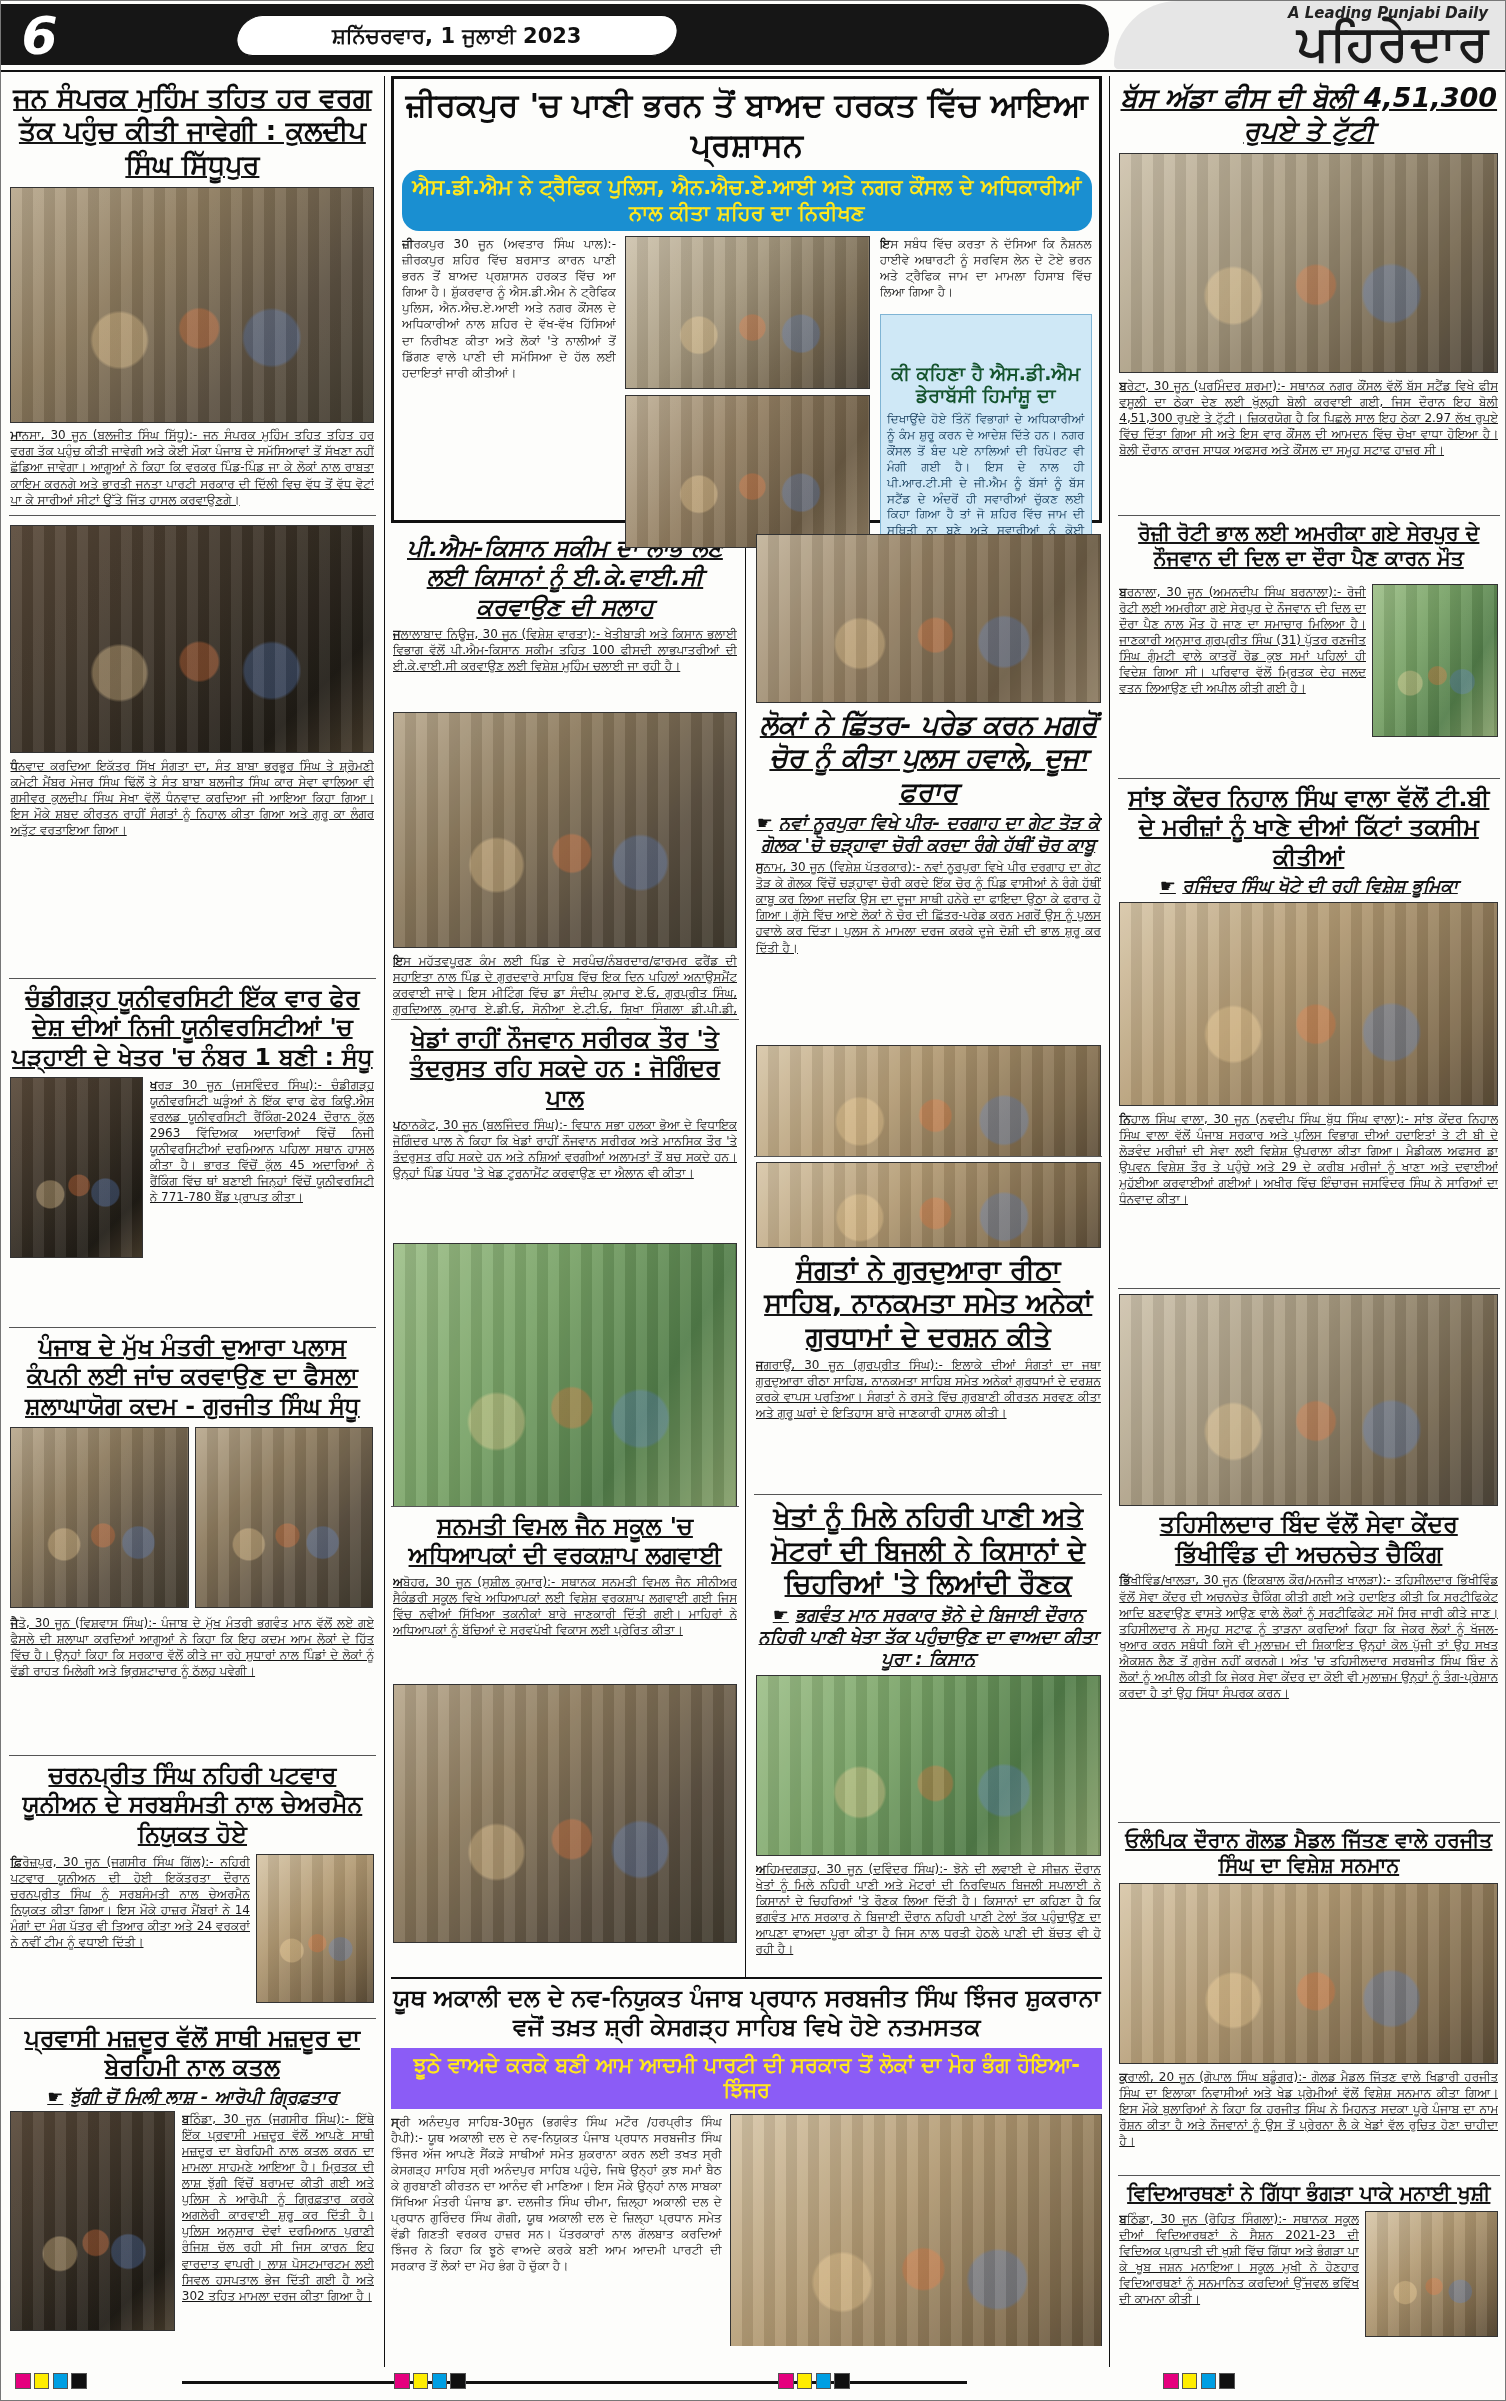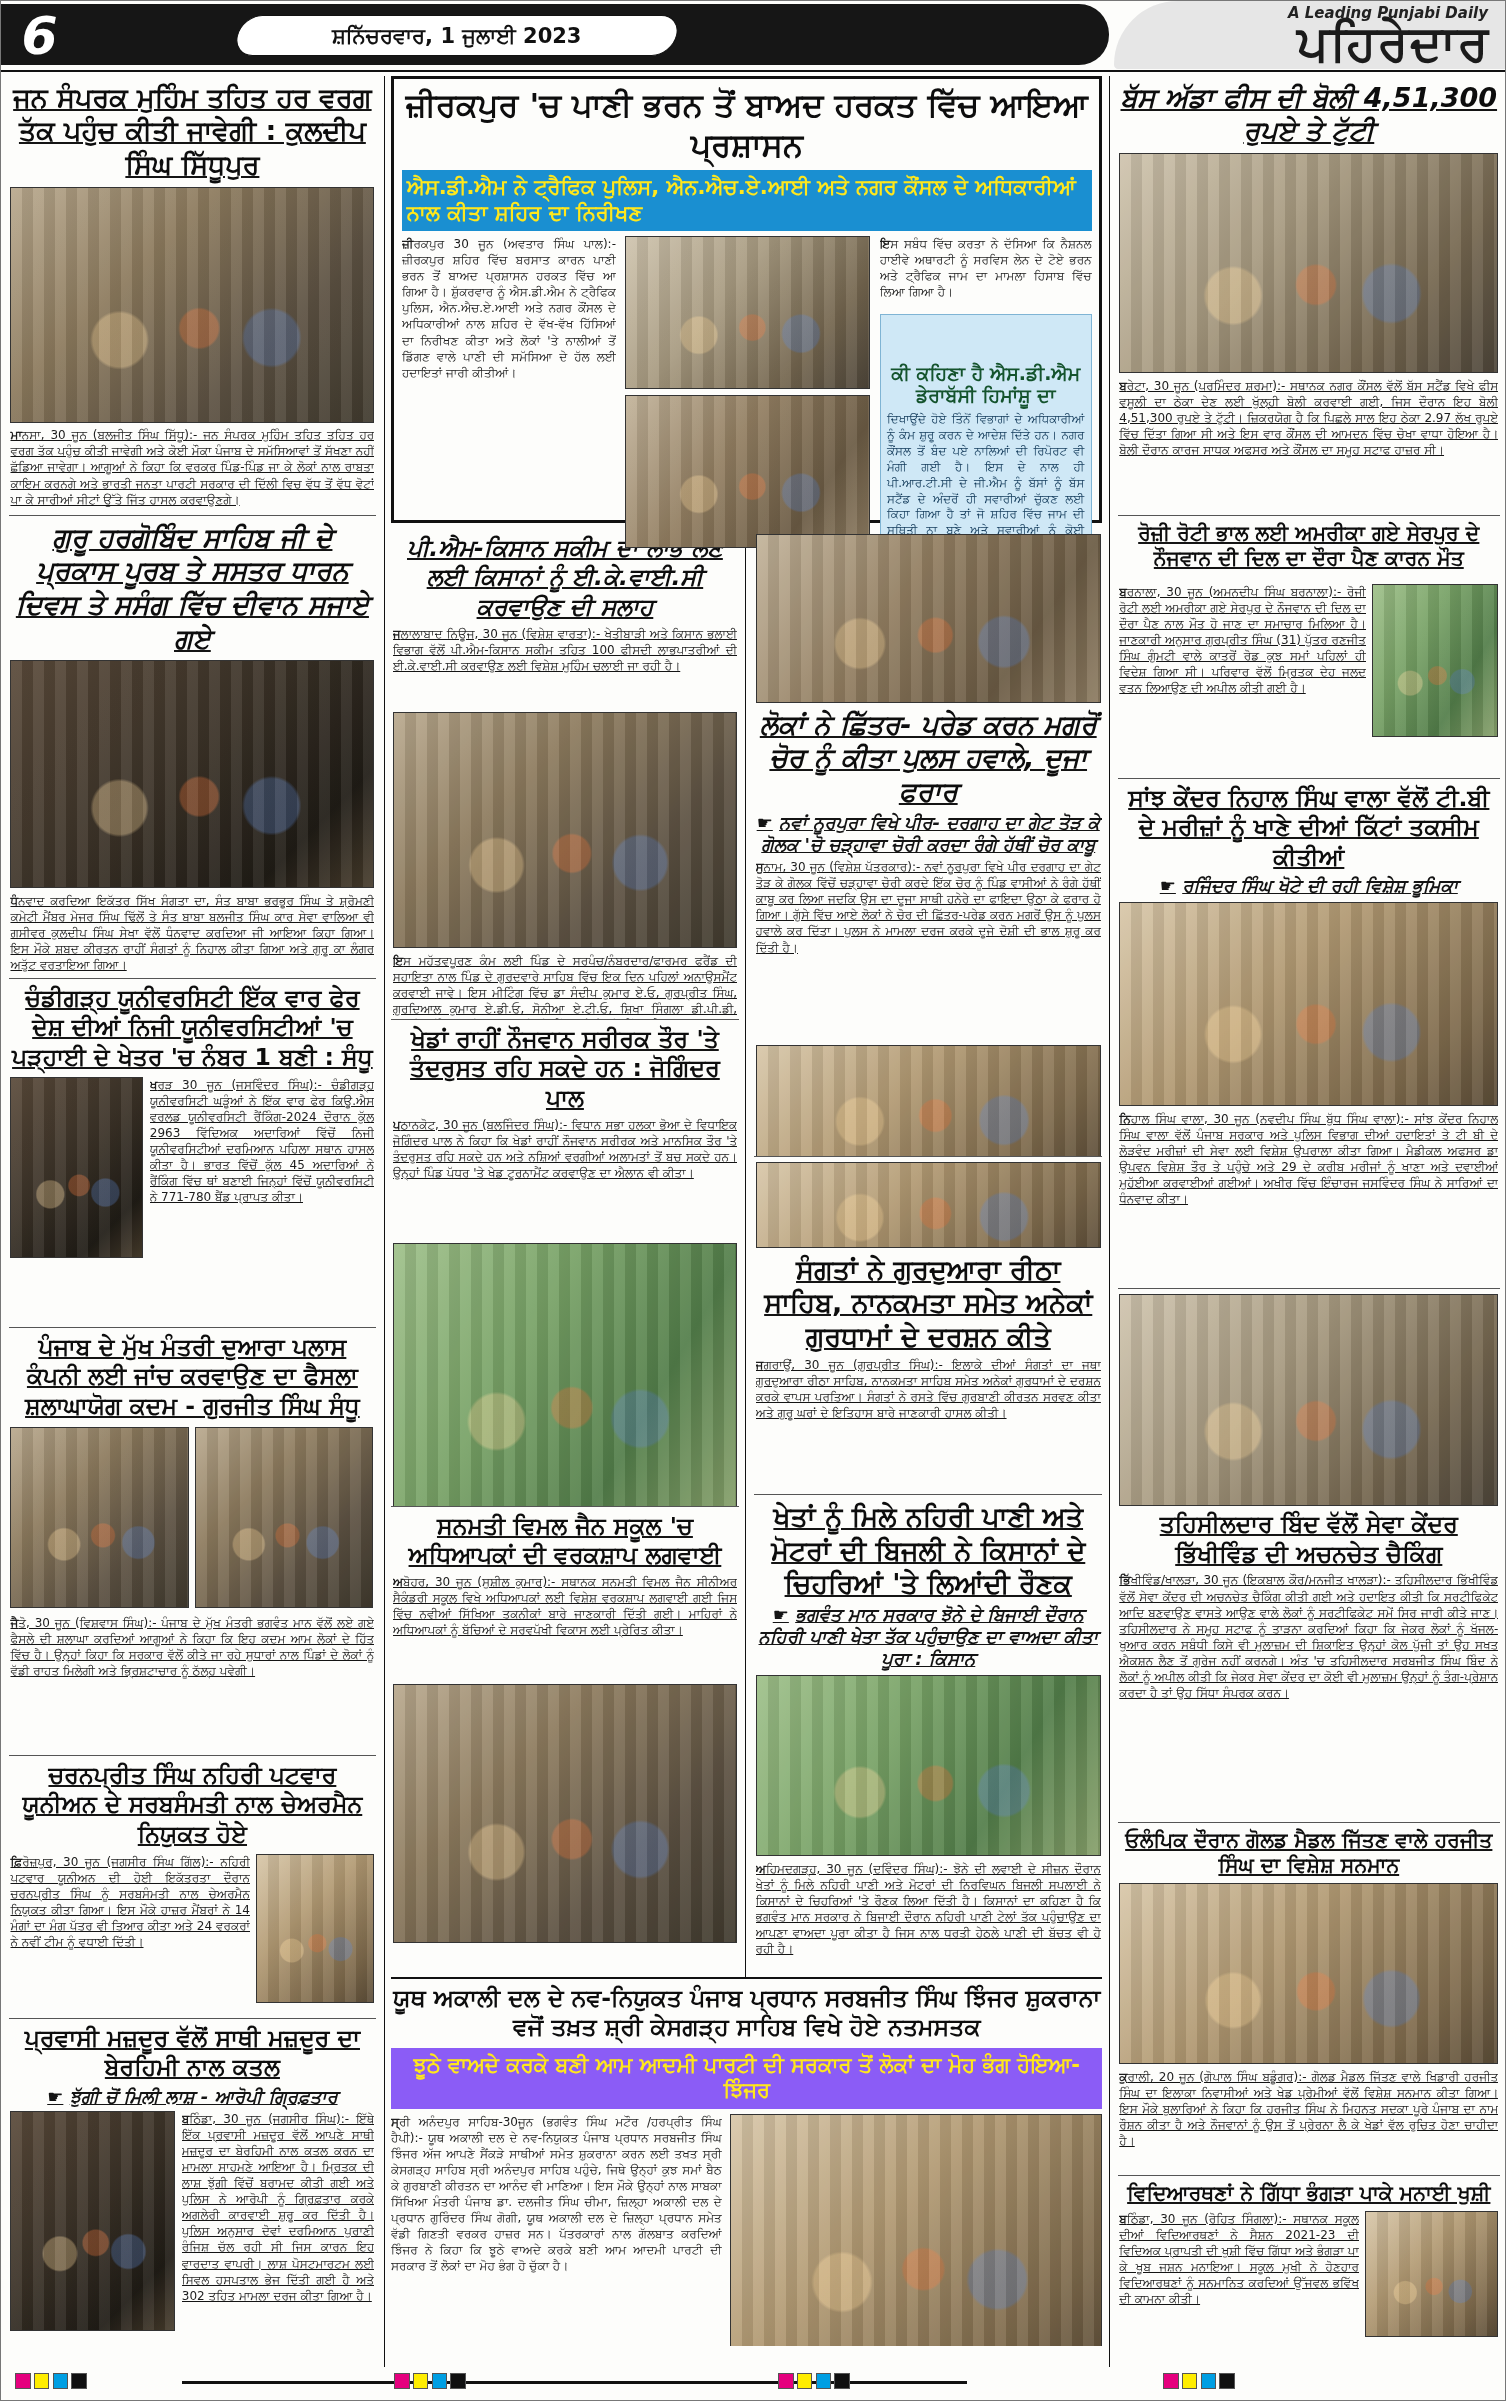--- a/index.html
+++ b/index.html
@@ -44,22 +44,22 @@
         background:repeating-linear-gradient(90deg, rgba(255,255,255,.07) 0 11px, rgba(0,0,0,.08) 11px 22px),
                    radial-gradient(circle at 30% 65%, rgba(255,220,160,.35) 0 9%, transparent 10%),
                    radial-gradient(circle at 52% 60%, rgba(240,120,60,.35) 0 8%, transparent 9%),
                    radial-gradient(circle at 72% 64%, rgba(90,130,200,.35) 0 9%, transparent 10%); }
   .g-indoor { background:linear-gradient(135deg,#b9a98e,#8c7a5d 35%,#5c5142 70%,#403a2e); }
   .g-dark   { background:linear-gradient(135deg,#5a4a3a,#3c3328 45%,#201c16 80%,#473c2c); }
   .g-office { background:linear-gradient(130deg,#cfc4ae,#a79a80 40%,#74664f 75%,#4e463a); }
   .g-field  { background:linear-gradient(120deg,#9fc08a,#7aa468 35%,#537e4a 70%,#87a06b); }
   .g-crowd  { background:linear-gradient(125deg,#c2b39a,#937f62 40%,#6b5b44 75%,#8d7c62); }
   .g-event  { background:linear-gradient(135deg,#d8c7a9,#b39b74 40%,#7e6a4c 80%,#5c4d38); }
-  .blue-bar { background:#1a8fd1; color:#ffe71c; font-weight:bold; font-size:21px;
-              padding:5.5px 4.7px; margin:4.7px 0; line-height:1.2; }
+  .blue-bar { background:#1a8fd1; color:#ffe71c; font-weight:bold; text-align:center; font-size:21px;
+              padding:5.5px 4.7px; margin:4.7px 0; line-height:1.2;border-radius:17px; }
   .green-bar { background:#8b5cf6; color:#ffe71c; font-weight:bold; text-align:center; font-size:21px;
               padding:5.5px 4.7px; margin:4.7px 0; line-height:1.2; }
   .lead-box { border:3.1px solid #111; padding:6.3px 7.9px; margin-bottom:6.3px; }
   .lead-cols { display:flex; gap:9.4px; margin-top:4.7px; }
   .lead-cols .c1 { width:214px; }
   .lead-cols .c2 { width:245px; }
   .lead-cols .c3 { flex:1; }
   .info-box { background:#cfe8f6; border:0.8px solid #7fb4d4; padding:6.3px; margin-top:6.3px; }
   .info-box .ib-title { font-weight:bold; text-align:center; font-size:19px; color:#14532d; margin-bottom:4.7px; line-height:1.2;margin-top:40px; }
   .info-box .ib-body { font-size:11.8px; line-height:1.35; color:#123a5a; text-align:justify; }
@@ -97,21 +97,20 @@
 
     <div class="colL">
 
       <div class="art" style="height:440px">
         <h2 class="hl hl-lg">ਜਨ ਸੰਪਰਕ ਮੁਹਿੰਮ ਤਹਿਤ ਹਰ ਵਰਗ ਤੱਕ ਪਹੁੰਚ ਕੀਤੀ ਜਾਵੇਗੀ : ਕੁਲਦੀਪ ਸਿੰਘ ਸਿੱਧੂਪੁਰ</h2>
         <div class="ph g-indoor" style="height:236px;margin:4.7px 0"></div>
         <div class="body" style="height:118px">ਮਾਨਸਾ, 30 ਜੂਨ (ਬਲਜੀਤ ਸਿੰਘ ਸਿੱਧੂ):- ਜਨ ਸੰਪਰਕ ਮੁਹਿੰਮ ਤਹਿਤ ਤਹਿਤ ਹਰ ਵਰਗ ਤੱਕ ਪਹੁੰਚ ਕੀਤੀ ਜਾਵੇਗੀ ਅਤੇ ਕੋਈ ਮੌਕਾ ਪੰਜਾਬ ਦੇ ਸਮੱਸਿਆਵਾਂ ਤੋਂ ਸੱਖਣਾ ਨਹੀਂ ਛੱਡਿਆ ਜਾਵੇਗਾ। ਆਗੂਆਂ ਨੇ ਕਿਹਾ ਕਿ ਵਰਕਰ ਪਿੰਡ-ਪਿੰਡ ਜਾ ਕੇ ਲੋਕਾਂ ਨਾਲ ਰਾਬਤਾ ਕਾਇਮ ਕਰਨਗੇ ਅਤੇ ਭਾਰਤੀ ਜਨਤਾ ਪਾਰਟੀ ਸਰਕਾਰ ਦੀ ਦਿੱਲੀ ਵਿਚ ਵੱਧ ਤੋਂ ਵੱਧ ਵੋਟਾਂ ਪਾ ਕੇ ਸਾਰੀਆਂ ਸੀਟਾਂ ਉੱਤੇ ਜਿੱਤ ਹਾਸਲ ਕਰਵਾਉਣਗੇ।</div>
       </div>
 
       <div class="art" style="height:463px">
-        <h2 class="hl hl-lg ital">ਗੁਰੂ ਹਰਗੋਬਿੰਦ ਸਾਹਿਬ ਜੀ ਦੇ ਪ੍ਰਕਾਸ ਪੂਰਬ ਤੇ ਸਸਤਰ ਧਾਰਨ ਦਿਵਸ ਤੇ ਸਸੰਗ ਵਿੱਚ ਦੀਵਾਨ ਸਜਾਏ ਗਏ</h2>
         <div class="ph g-dark" style="height:228px;margin:4.7px 0"></div>
         <div class="body" style="height:126px">ਧੰਨਵਾਦ ਕਰਦਿਆ ਇਕੱਤਰ ਸਿੱਖ ਸੰਗਤਾ ਦਾ, ਸੰਤ ਬਾਬਾ ਭਰਭੂਰ ਸਿੰਘ ਤੇ ਸ਼੍ਰੋਮਣੀ ਕਮੇਟੀ ਮੈਂਬਰ ਮੇਜਰ ਸਿੰਘ ਢਿੱਲੋਂ ਤੇ ਸੰਤ ਬਾਬਾ ਬਲਜੀਤ ਸਿੰਘ ਕਾਰ ਸੇਵਾ ਵਾਲਿਆ ਵੀ ਗਸੀਵਰ ਕੁਲਦੀਪ ਸਿੰਘ ਸੇਖਾ ਵੱਲੋਂ ਧੰਨਵਾਦ ਕਰਦਿਆ ਜੀ ਆਇਆ ਕਿਹਾ ਗਿਆ। ਇਸ ਮੌਕੇ ਸ਼ਬਦ ਕੀਰਤਨ ਰਾਹੀਂ ਸੰਗਤਾਂ ਨੂੰ ਨਿਹਾਲ ਕੀਤਾ ਗਿਆ ਅਤੇ ਗੁਰੂ ਕਾ ਲੰਗਰ ਅਤੁੱਟ ਵਰਤਾਇਆ ਗਿਆ।</div>
       </div>
 
       <div class="art" style="height:349px">
         <h2 class="hl hl-md">ਚੰਡੀਗੜ੍ਹ ਯੂਨੀਵਰਸਿਟੀ ਇੱਕ ਵਾਰ ਫੇਰ ਦੇਸ਼ ਦੀਆਂ ਨਿਜੀ ਯੂਨੀਵਰਸਿਟੀਆਂ 'ਚ ਪੜ੍ਹਾਈ ਦੇ ਖੇਤਰ 'ਚ ਨੰਬਰ 1 ਬਣੀ : ਸੰਧੂ</h2>
         <div class="row" style="margin-top:4.7px">
           <div class="ph g-dark" style="width:133px;height:181px;flex:none"></div>
           <div class="body" style="height:236px">ਖਰੜ 30 ਜੂਨ (ਜਸਵਿੰਦਰ ਸਿੰਘ):- ਚੰਡੀਗੜ੍ਹ ਯੂਨੀਵਰਸਿਟੀ ਘੜੂੰਆਂ ਨੇ ਇੱਕ ਵਾਰ ਫੇਰ ਕਿਊ.ਐਸ ਵਰਲਡ ਯੂਨੀਵਰਸਿਟੀ ਰੈਂਕਿੰਗ-2024 ਦੌਰਾਨ ਕੁੱਲ 2963 ਵਿੱਦਿਅਕ ਅਦਾਰਿਆਂ ਵਿੱਚੋਂ ਨਿਜੀ ਯੂਨੀਵਰਸਿਟੀਆਂ ਦਰਮਿਆਨ ਪਹਿਲਾ ਸਥਾਨ ਹਾਸਲ ਕੀਤਾ ਹੈ। ਭਾਰਤ ਵਿੱਚੋਂ ਕੁੱਲ 45 ਅਦਾਰਿਆਂ ਨੇ ਰੈਂਕਿੰਗ ਵਿੱਚ ਥਾਂ ਬਣਾਈ ਜਿਨ੍ਹਾਂ ਵਿੱਚੋਂ ਯੂਨੀਵਰਸਿਟੀ ਨੇ 771-780 ਬੈਂਡ ਪ੍ਰਾਪਤ ਕੀਤਾ।</div>
         </div>

